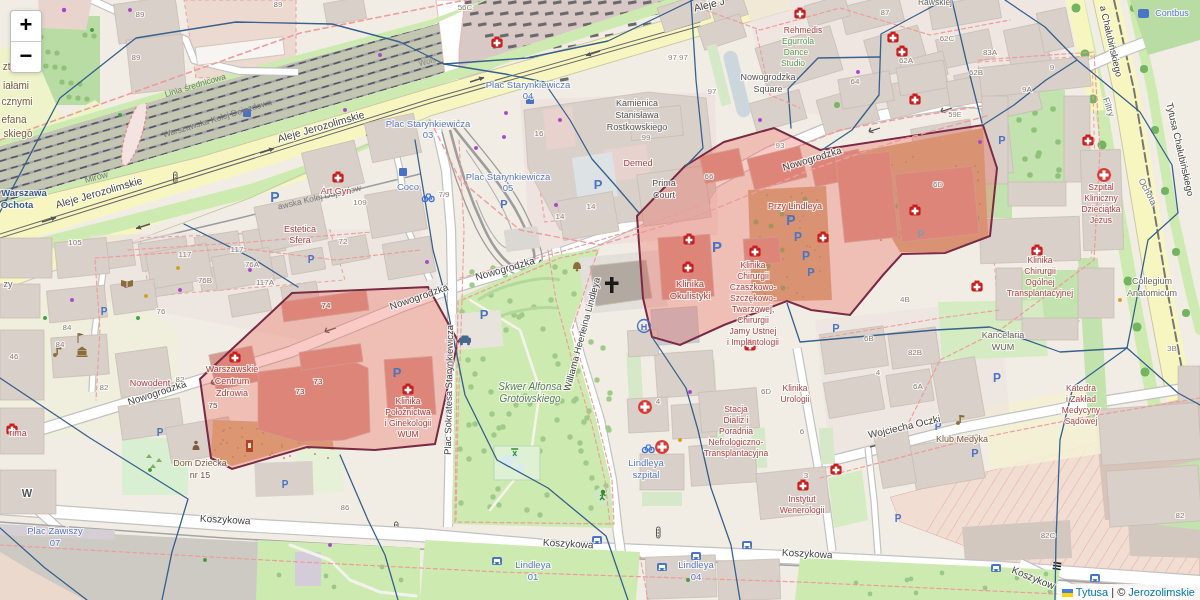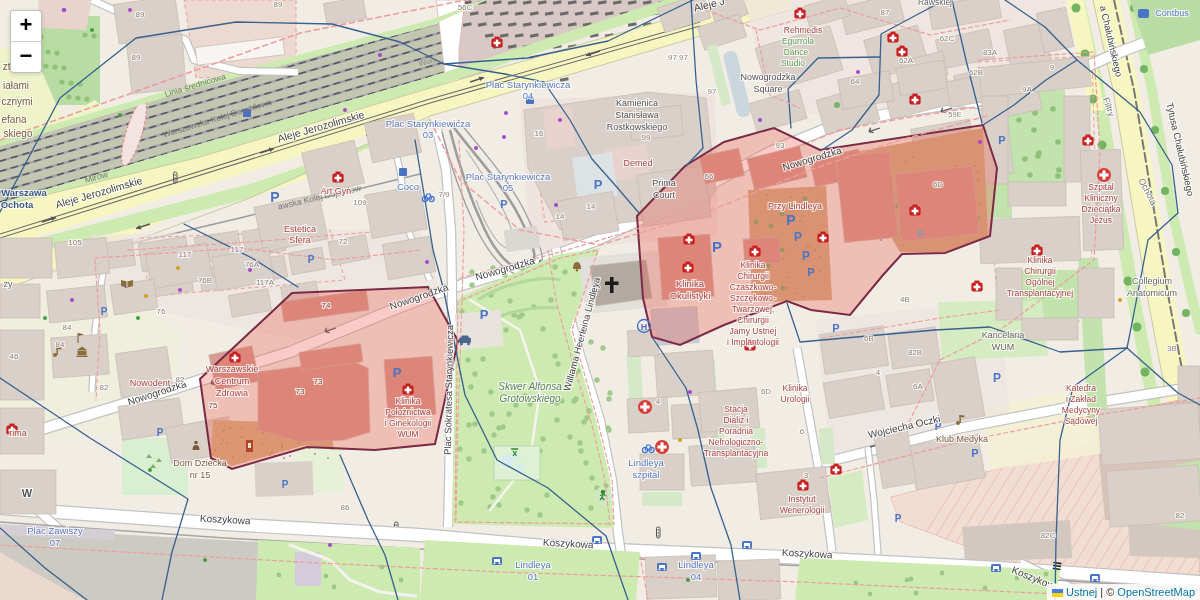--- a/index.html
+++ b/index.html
@@ -1456,13 +1456,13 @@
 <text x="935" y="5" font-size="8.5" fill="#666" text-anchor="middle" paint-order="stroke" stroke="#ffffff" stroke-width="2.2" stroke-opacity="0.75">Rawskiej</text>
 <text x="465" y="10" font-size="8" fill="#8c7f76" text-anchor="middle" paint-order="stroke" stroke="#ffffff" stroke-width="2.2" stroke-opacity="0.75">56C</text>
 <text x="345" y="510" font-size="8" fill="#8c7f76" text-anchor="middle" paint-order="stroke" stroke="#ffffff" stroke-width="2.2" stroke-opacity="0.75">86</text>
 </svg>
 
 <div class="zoomctl">
       <div class="zbtn">+</div>
       <div class="zbtn">−</div>
     </div>
 
-<div class="attrib"><span class="flag"></span> <a>Ustnej</a> | © <a>OpenStreetMap</a></div>
+<div class="attrib"><span class="flag"></span> <a>Tytusa</a> | © <a>Jerozolimskie</a></div>
 </div>
 </body></html>

